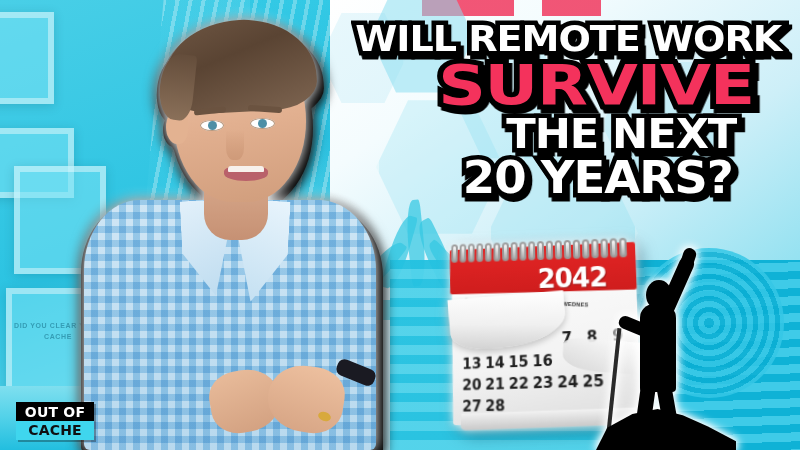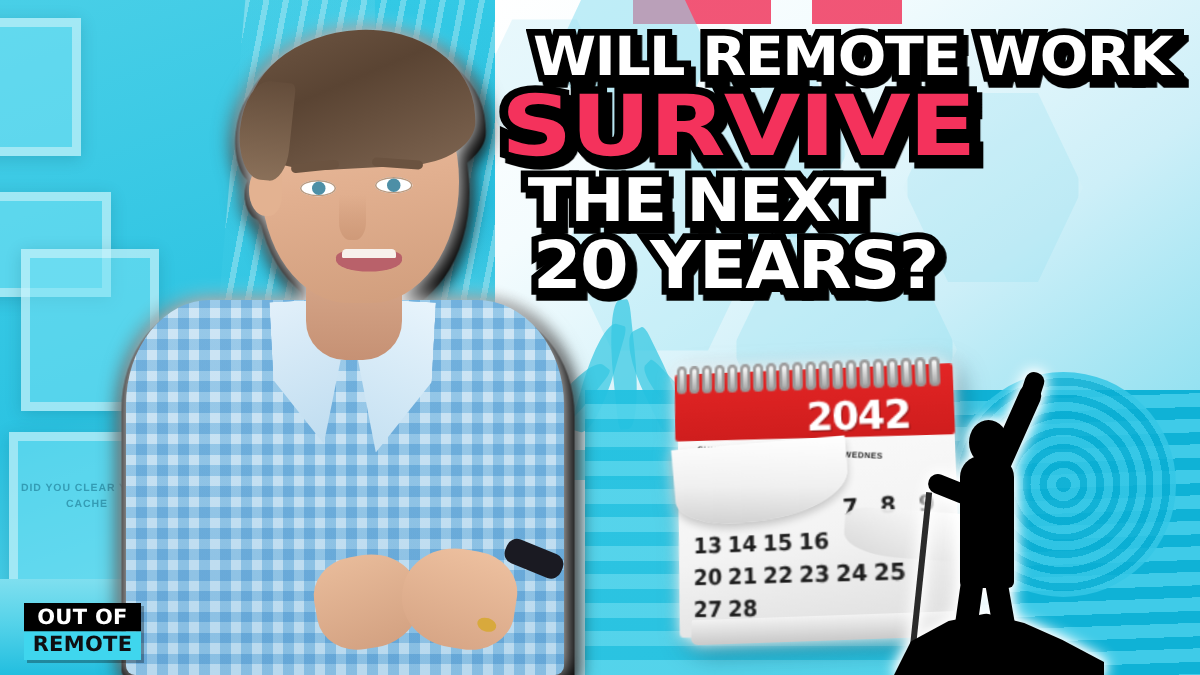--- a/index.html
+++ b/index.html
@@ -111,21 +111,21 @@
   }
   .topbar-red{
     position:absolute; left:92px; top:0; width:230px; height:16px;
     background:linear-gradient(90deg,#f0385e 0%,#f0385e 40%,transparent 40%,transparent 52%,#f0385e 52%,#f0385e 78%,transparent 78%);
     opacity:.85;
   }
 
   
   .headline{
     position:absolute; left:322px; top:18px; width:400px; z-index:40;
-    text-align:left;
+    text-align:right;
     padding-left:44px;
   }
   .hl-line{
     display:block; position:relative;
     font-family:"DejaVu Sans", sans-serif;
     font-weight:900; font-style:normal;
     letter-spacing:-1px; white-space:nowrap;
     -webkit-text-stroke:9px #000;
     paint-order:stroke fill;
     filter:drop-shadow(3px 4px 0 #000);
@@ -520,16 +520,16 @@
 
   <div class="headline">
     <span class="hl-line hl-1">WILL REMOTE WORK</span>
     <span class="hl-line hl-2">SURVIVE</span>
     <span class="hl-line hl-3">THE NEXT</span>
     <span class="hl-line hl-4">20 YEARS?</span>
   </div>
 
   <div class="logo">
     <div class="logo-top">OUT OF</div>
-    <div class="logo-bot">REMOTE</div>
+    <div class="logo-bot">CACHE</div>
   </div>
 
 </div>
 
 </body></html>

